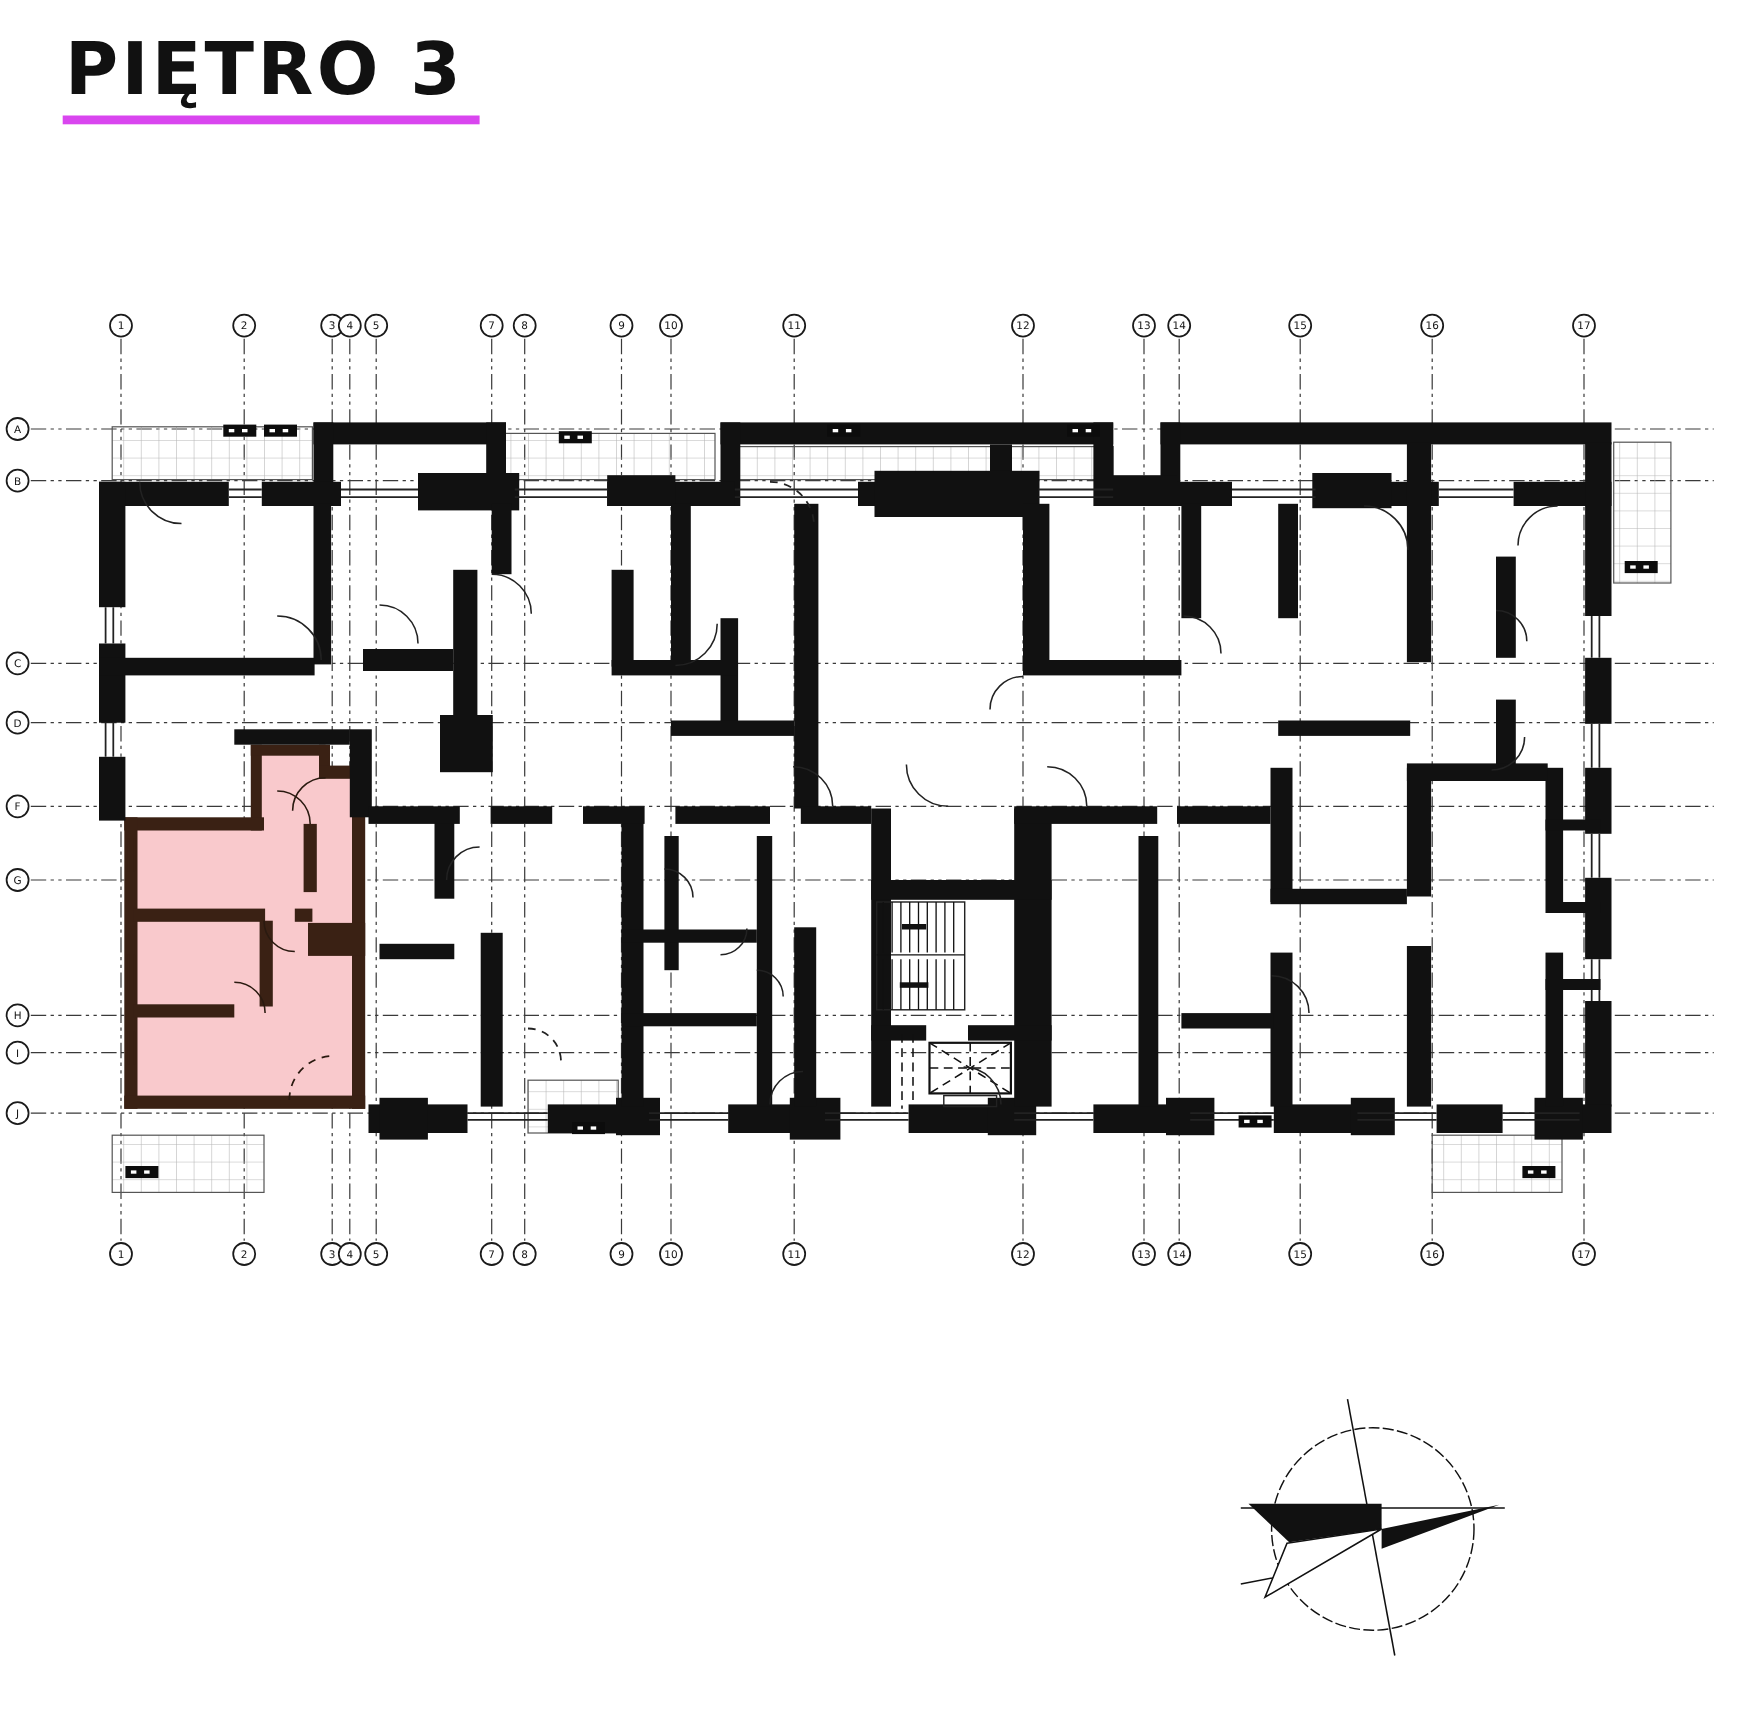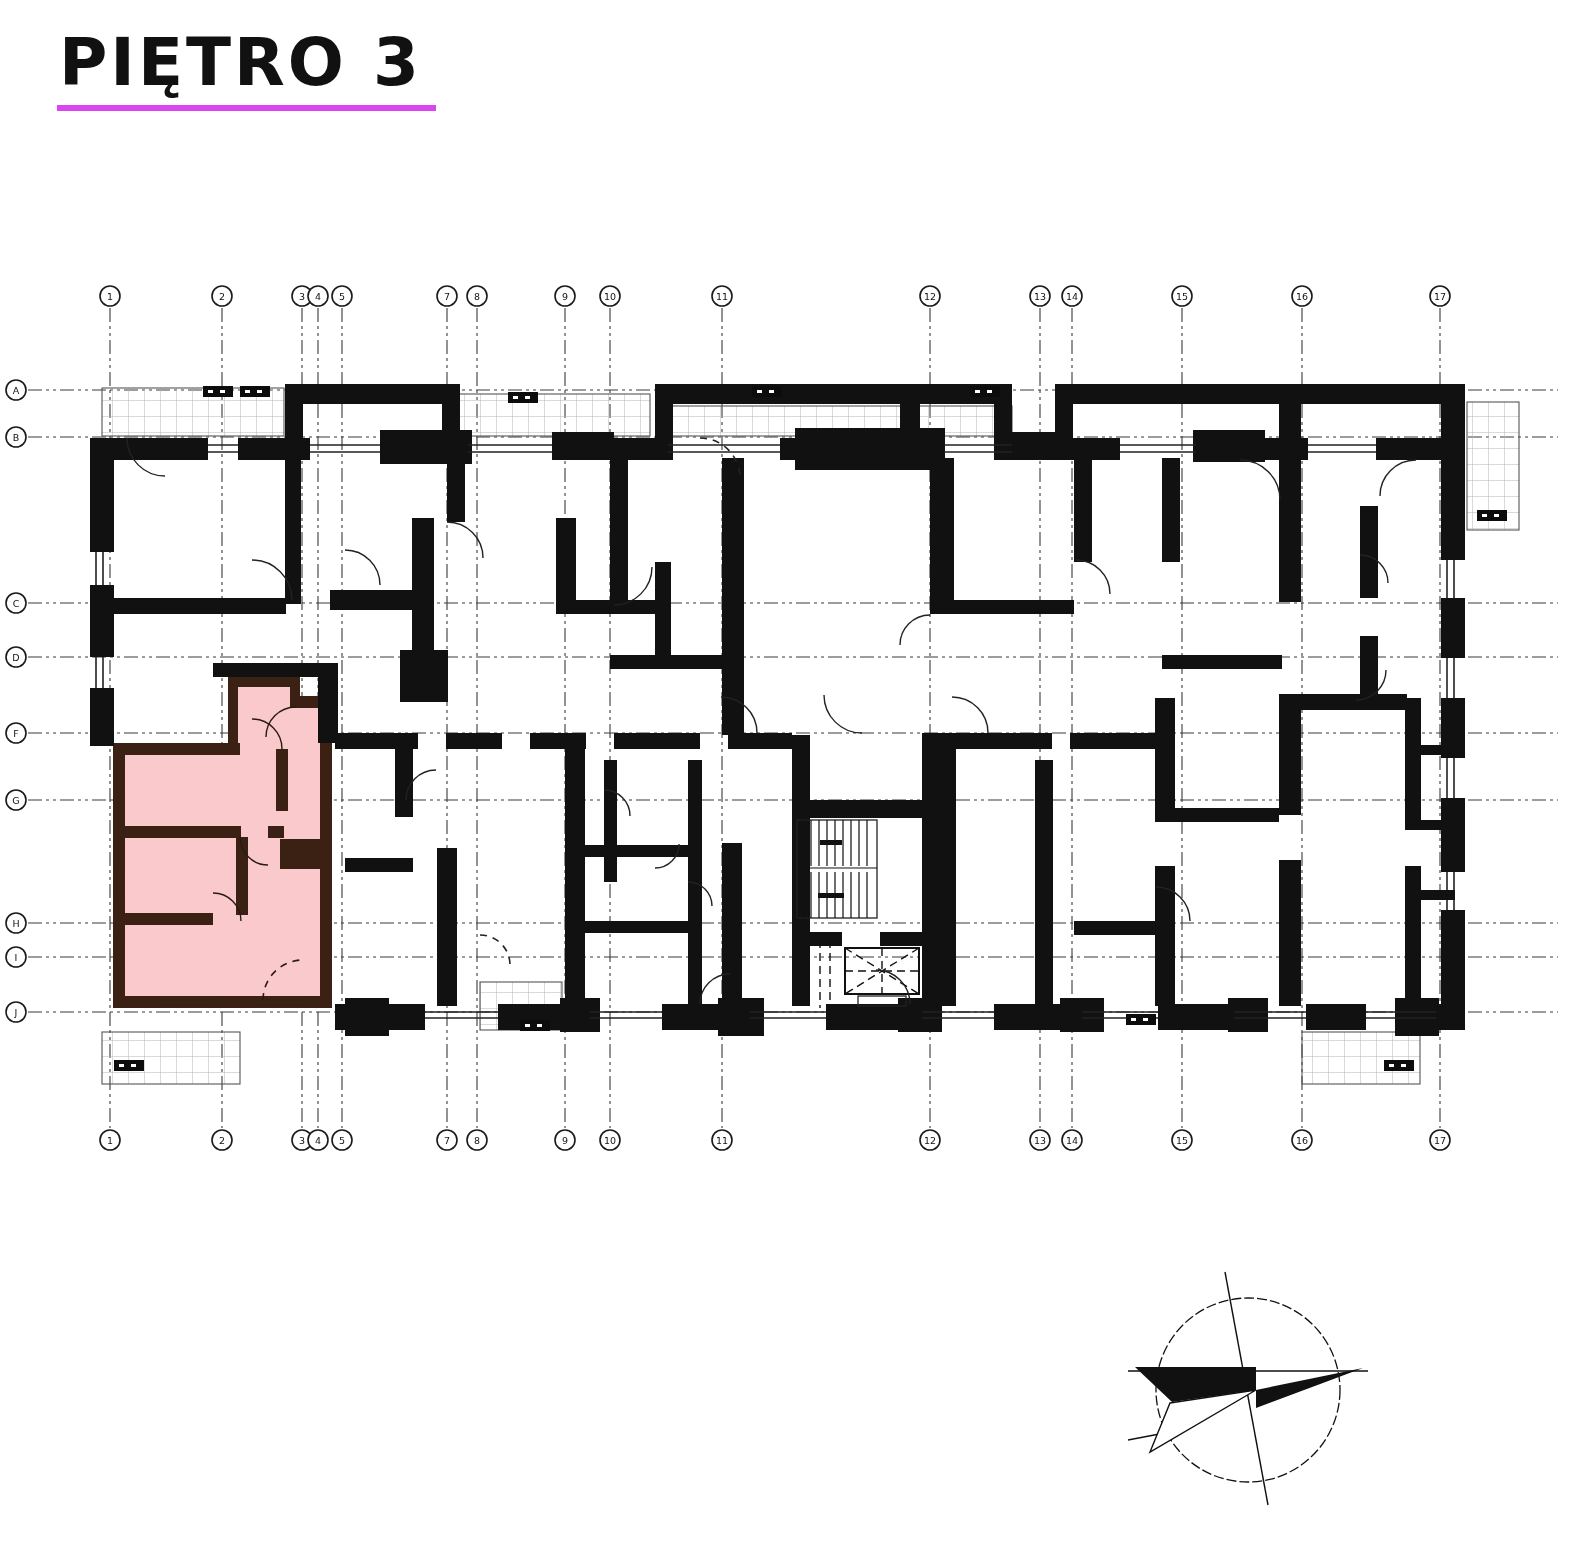--- a/index.html
+++ b/index.html
@@ -1,20 +1,20 @@
 <!DOCTYPE html>
 <html style="--wall: #111111; --hl-fill: #f9c9cc; --hl-wall: #3a2114; --grid: #3a3a3a;"><head>
 <meta charset="utf-8">
 <style>
   html,body{margin:0;padding:0;background:#ffffff;}
   body{width:1579px;height:1559px;position:relative;font-family:"DejaVu Sans","Liberation Sans",sans-serif;overflow:hidden;}
   #plan-title{
     position:absolute;left:57px;top:28px;
     font-size:66px;font-weight:bold;letter-spacing:3px;color:#111;
-    border-bottom:6px solid #d946ef;padding:0 14px 8px 2px;line-height:1.05;
+    border-bottom:8px solid #d946ef;padding:0 14px 8px 2px;line-height:1.05;
   }
   svg{position:absolute;left:0;top:0;}
   .wall{fill:var(--wall,#111);}
   .pier{fill:var(--wall,#111);}
   .pink{fill:var(--hl-fill,#f9c9cc);}
   .bwall{fill:var(--hl-wall,#3a2114);}
   .thin{fill:none;stroke:#222;stroke-width:1.3;}
   .win{fill:none;stroke:#222;stroke-width:1.6;}
   .bwin{fill:none;stroke:var(--hl-wall,#3a2114);stroke-width:1.6;}
   .arc{fill:none;stroke:#222;stroke-width:1.4;}

